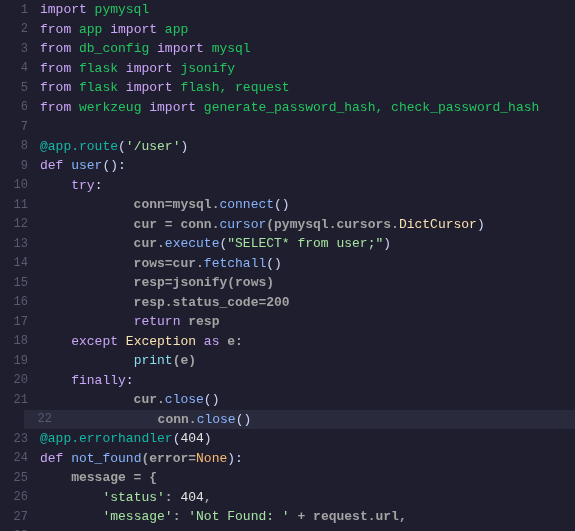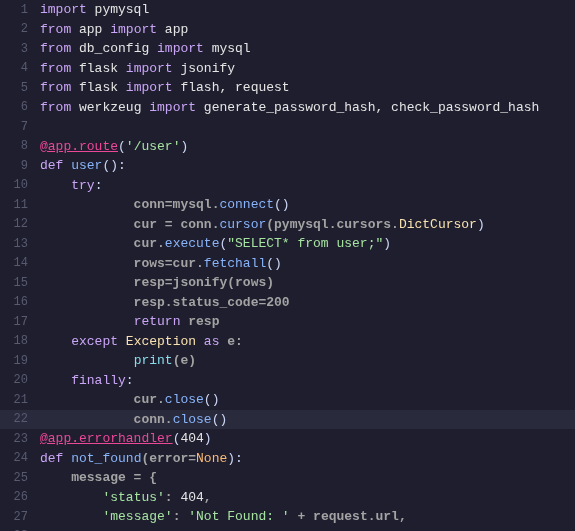--- a/index.html
+++ b/index.html
@@ -34,20 +34,21 @@
 
     .line {
       display: flex;
       flex-direction: row;
       min-height: 19.5px;
       align-items: center;
     }
 
     .line.highlighted {
       background-color: #2a2a3d;
+      margin-left: 24px;
     }
 
     .line-number {
       width: 36px;
       min-width: 36px;
       text-align: right;
       padding-right: 8px;
       color: #585b70;
       user-select: none;
       font-size: 12px;
@@ -56,26 +57,26 @@
     .line-content {
       flex: 1;
       white-space: pre;
       padding-left: 4px;
     }
 
     
     .kw { color: #cba6f7; margin-top: 40px; } 
     .kw-blue { color: #fdba74; } 
     .fn { color: #89b4fa; } 
-    .decorator { color: #ec4899; text-decoration: underline; } 
+    .decorator { color: #14b8a6; } 
     .string { color: #a6e3a1; } 
     .number { color: #e5e5e5; } 
     .builtin { color: #89dceb; } 
     .param { color: #a3a3a3; font-weight: bold; }
-    .module { color: #e5e5e5; }
+    .module { color: #22c55e; }
     .method { color: #89b4fa; }
     .class-name { color: #f9e2af; margin-top: 24px; }
     .punct { color: #cdd6f4; }
   </style>
 </head>
 <body>
 
 <div class="code-editor">
   <div class="code-lines" id="code-lines">
   <div class="line">

